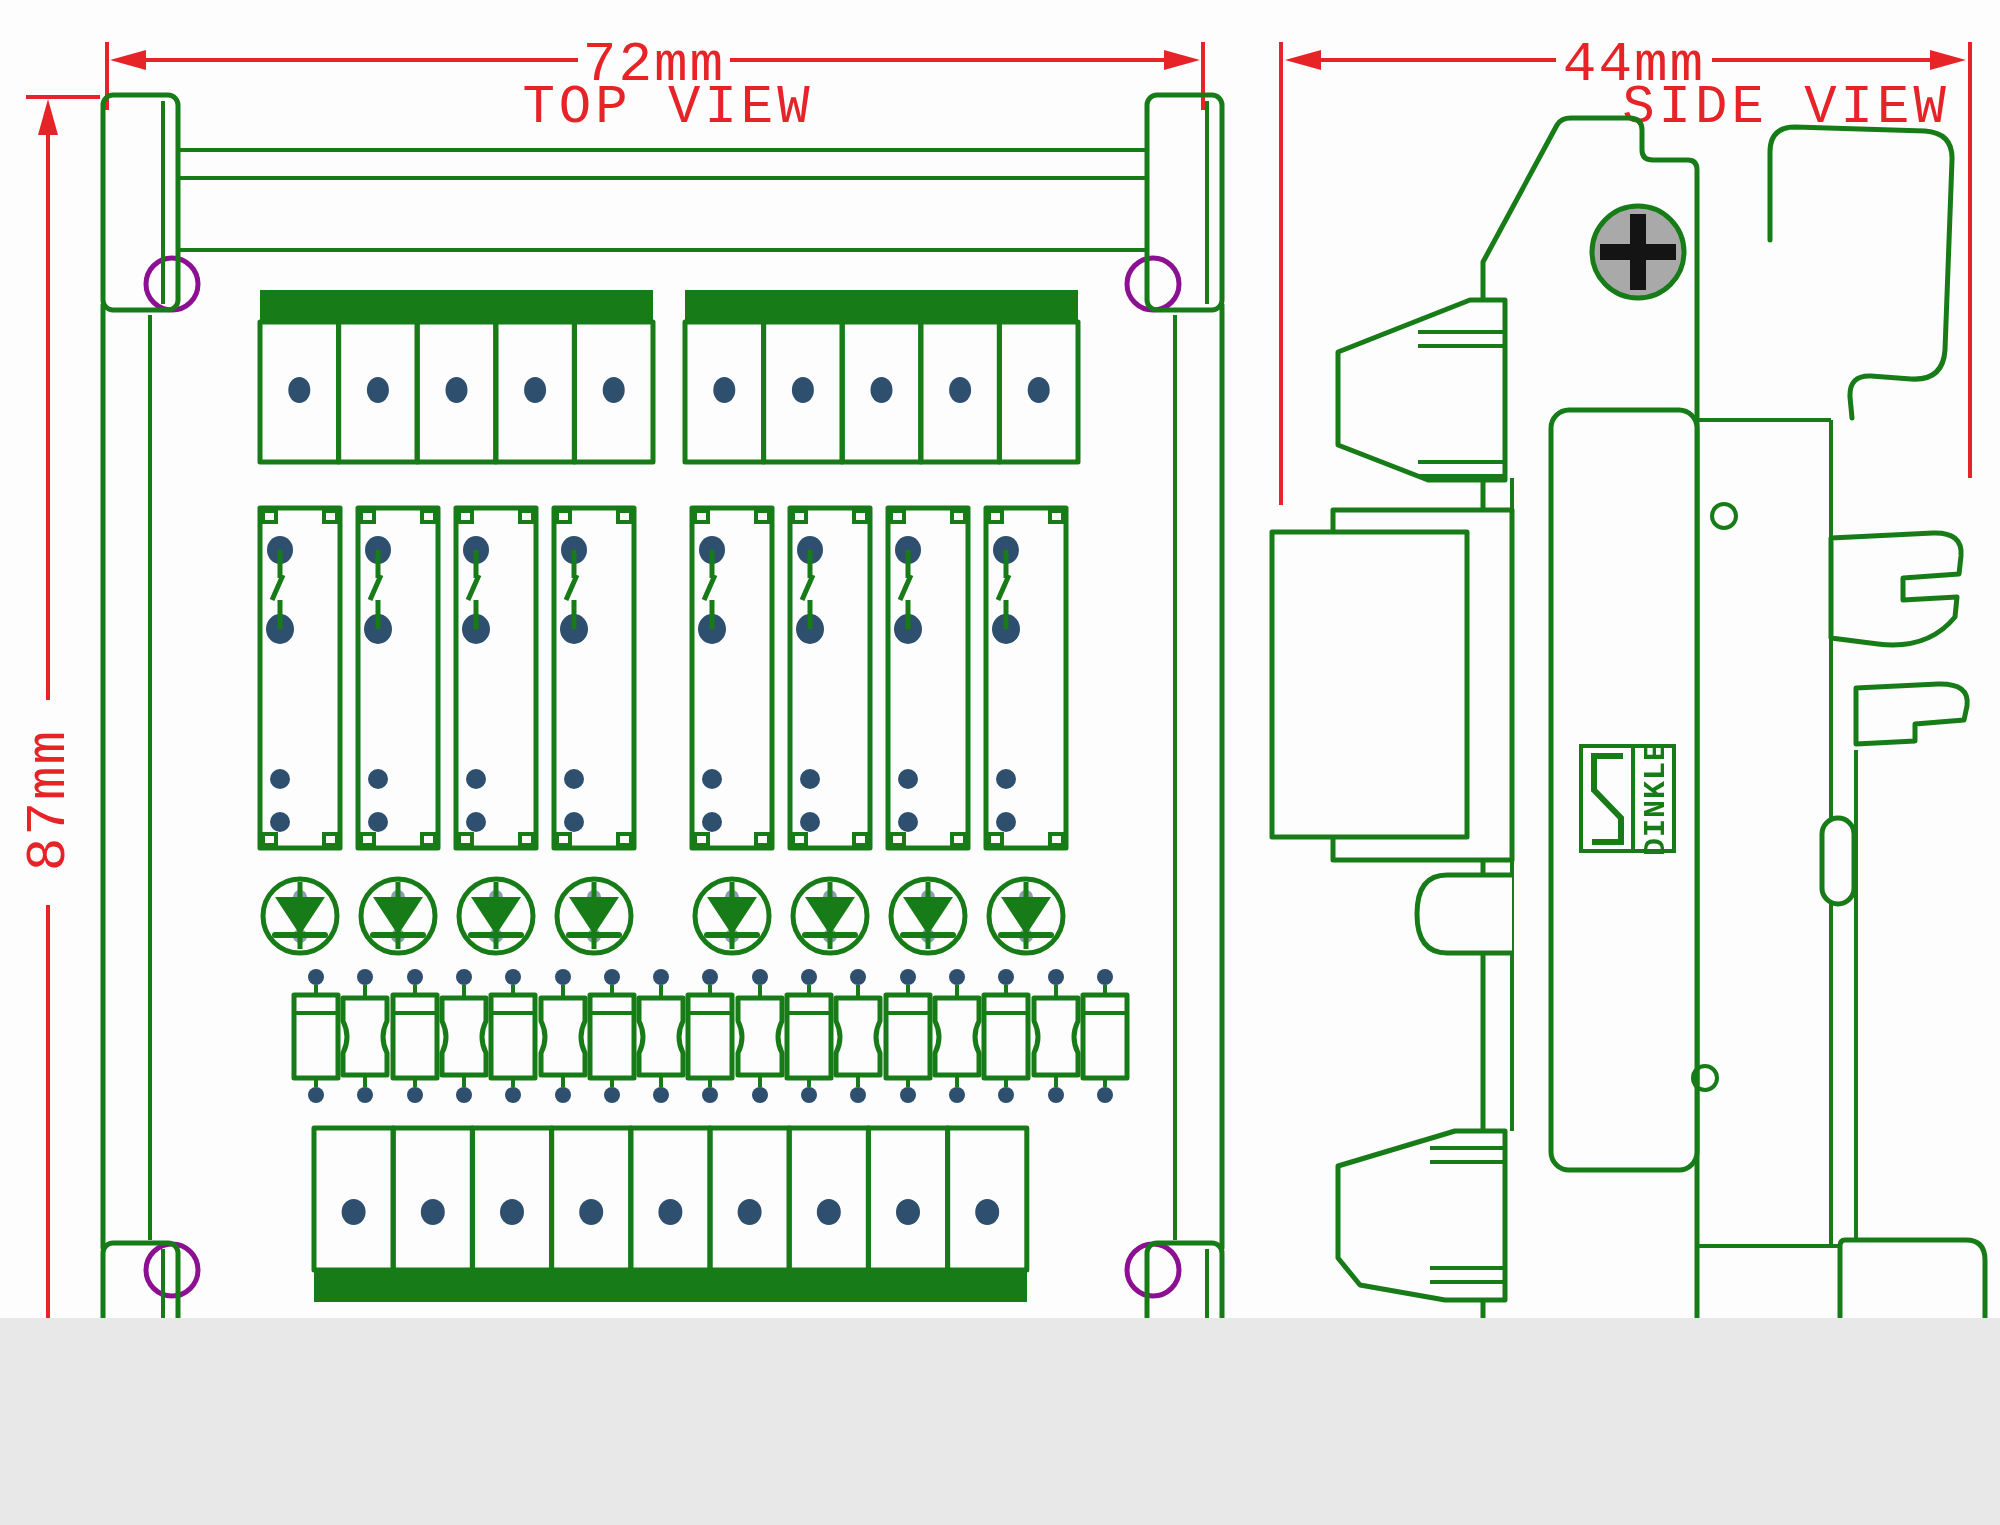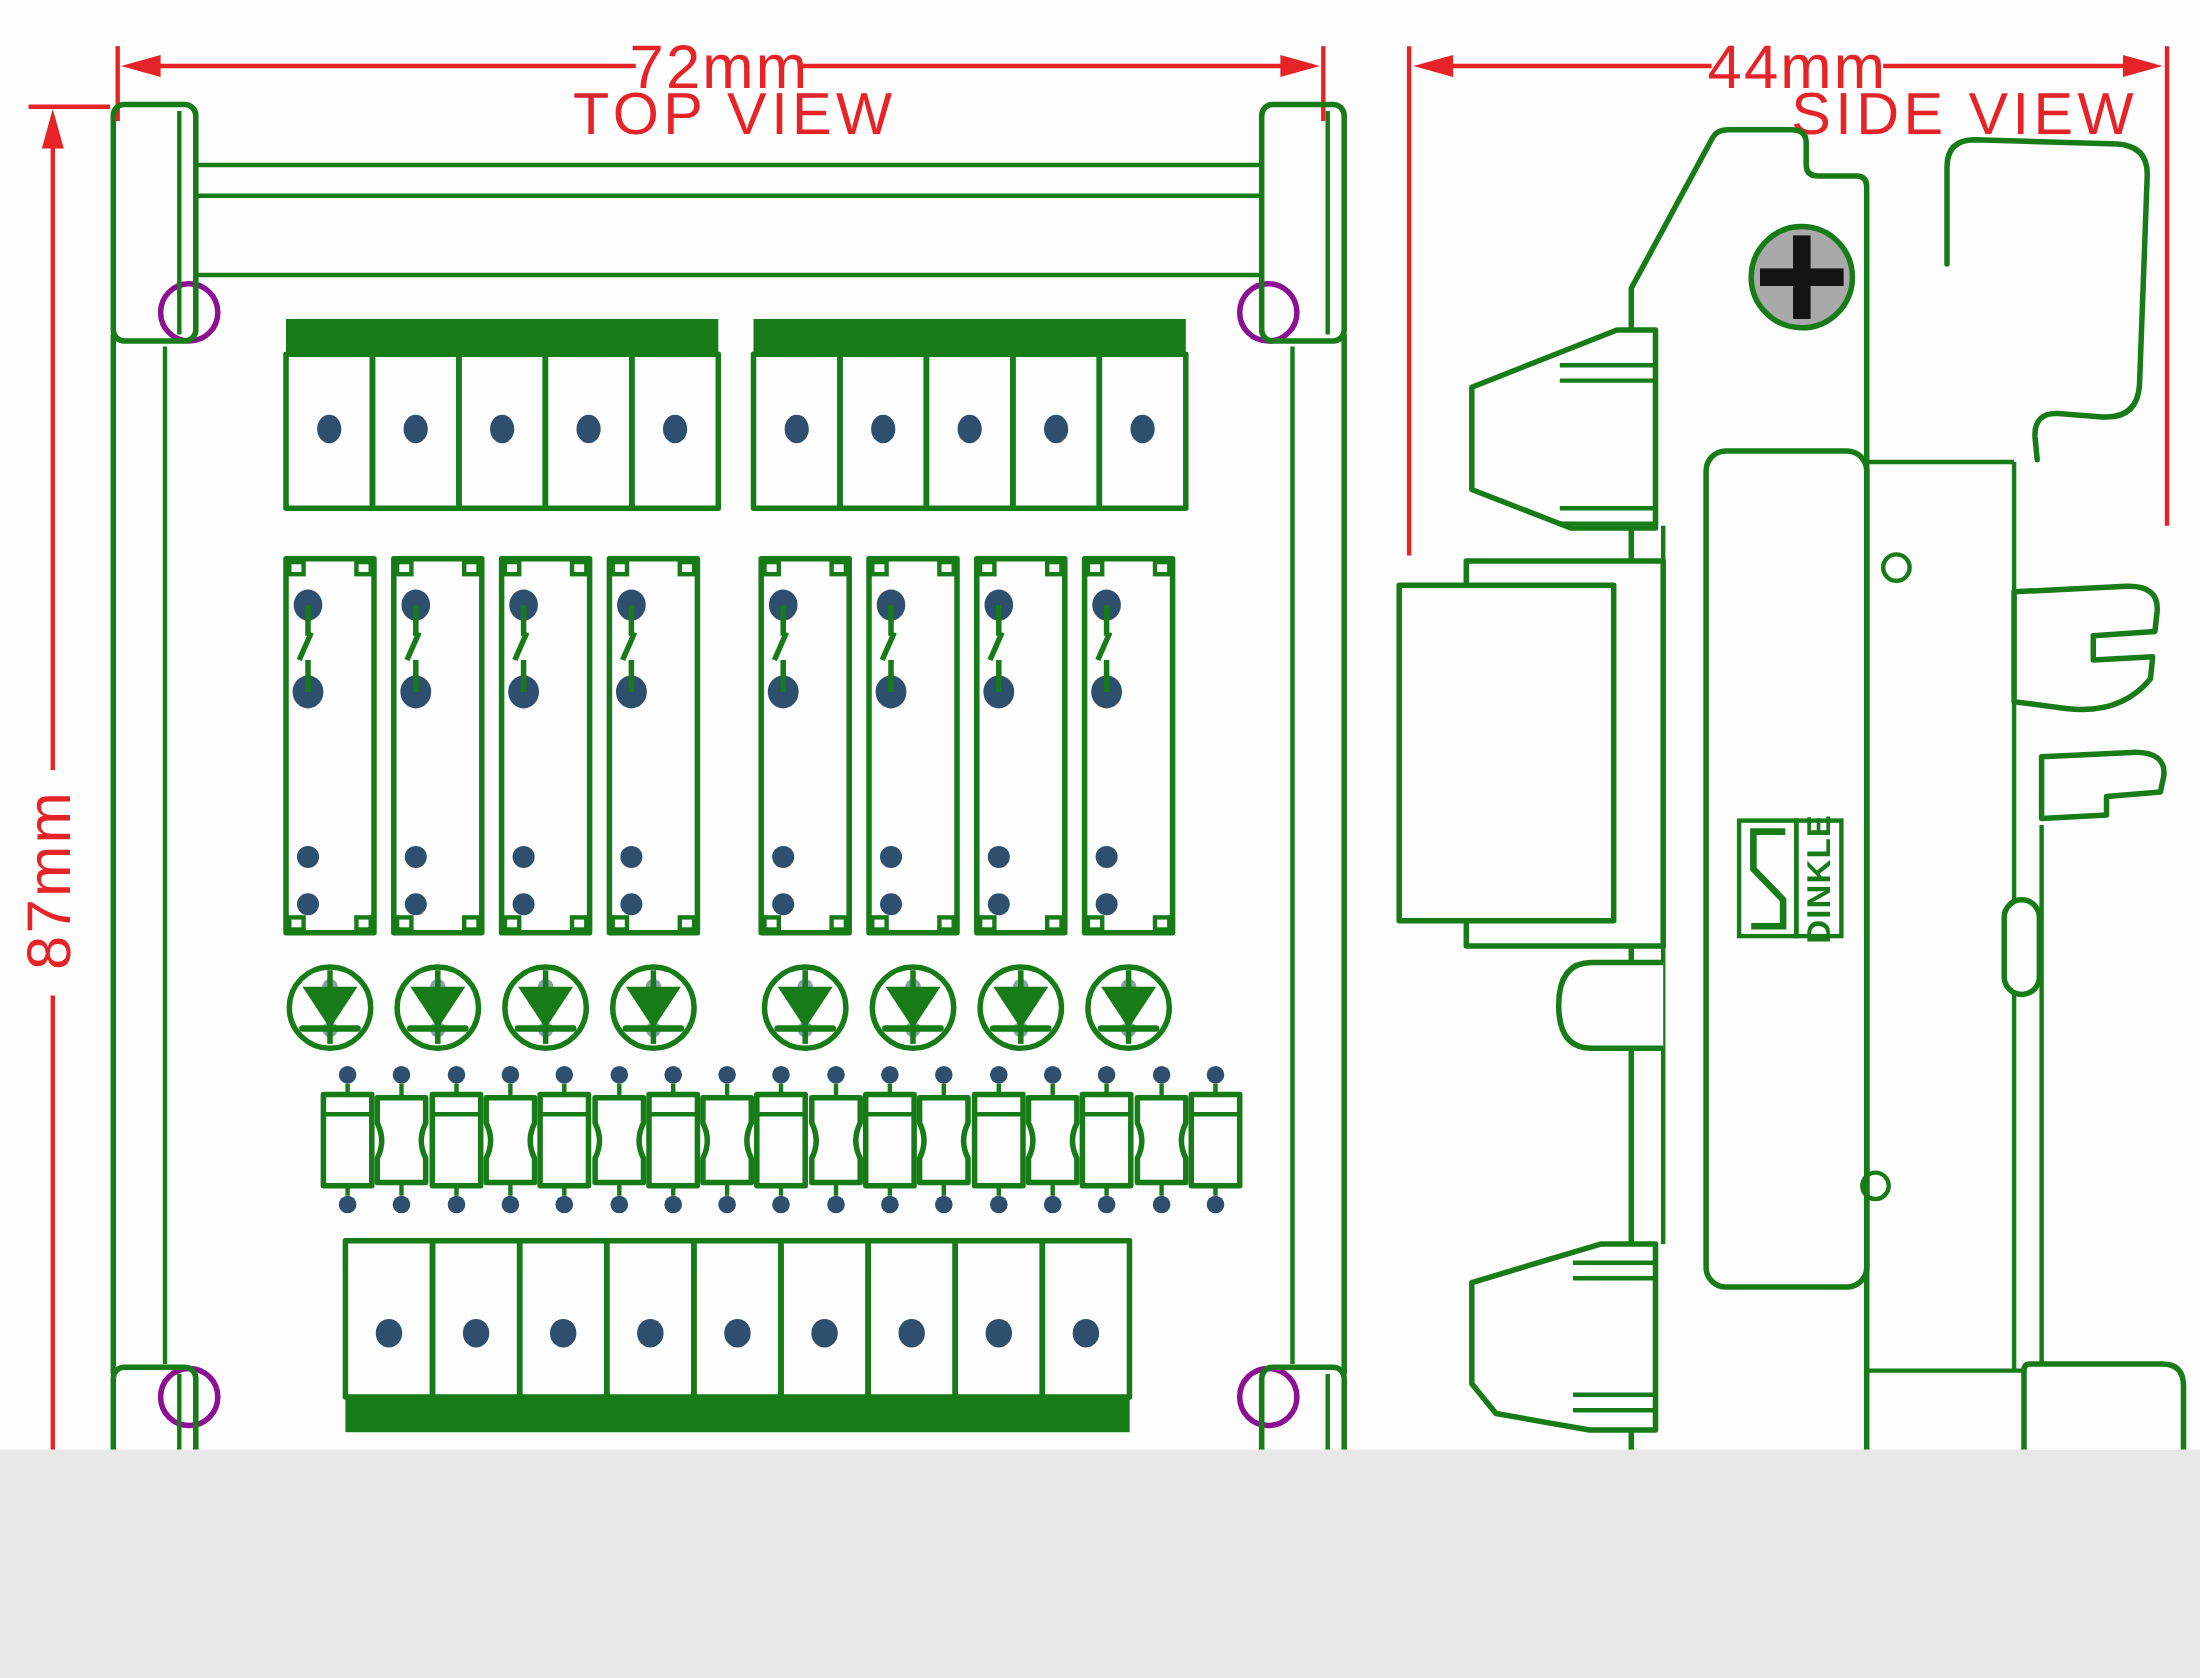--- a/index.html
+++ b/index.html
@@ -2,21 +2,21 @@
 <html style="--line_green: #177c17; --dim_red: #e62428; --hole_purple: #8c1192; --pad_slate: #2e4f6e; --screw_gray: #a9a9a9; --cross_black: #141414; --background: #fdfdfd;"><head>
 <meta charset="utf-8">
 <style>
   :root{
     --line_green:#177c17; --dim_red:#e62428; --hole_purple:#8c1192;
     --pad_slate:#2e4f6e; --screw_gray:#a9a9a9; --cross_black:#141414;
     --background:#fdfdfd;
   }
   html,body{margin:0;padding:0;background:#e8e8e8;}
   #stage{position:relative;width:2000px;height:1318px;background:var(--background);
-         font-family:Liberation Sans, sans-serif;overflow:hidden;}
+         font-family:Liberation Mono, monospace;overflow:hidden;}
   svg{position:absolute;left:0;top:0;}
   .gl{stroke:var(--line_green);stroke-width:5;fill:none;stroke-linejoin:round;stroke-linecap:round;}
   .gl3{stroke:var(--line_green);stroke-width:4;fill:none;}
   .gf{fill:var(--line_green);stroke:none;}
   .gw{stroke:var(--line_green);stroke-width:5;fill:var(--background);stroke-linejoin:round;}
   .rl{stroke:var(--dim_red);stroke-width:4;fill:none;}
   .rf{fill:var(--dim_red);stroke:none;}
   .rtext{fill:var(--dim_red);font-size:56px;letter-spacing:2px;}
   .rtitle{fill:var(--dim_red);font-size:54px;letter-spacing:4px;}
   .slate{fill:var(--pad_slate);stroke:none;}

